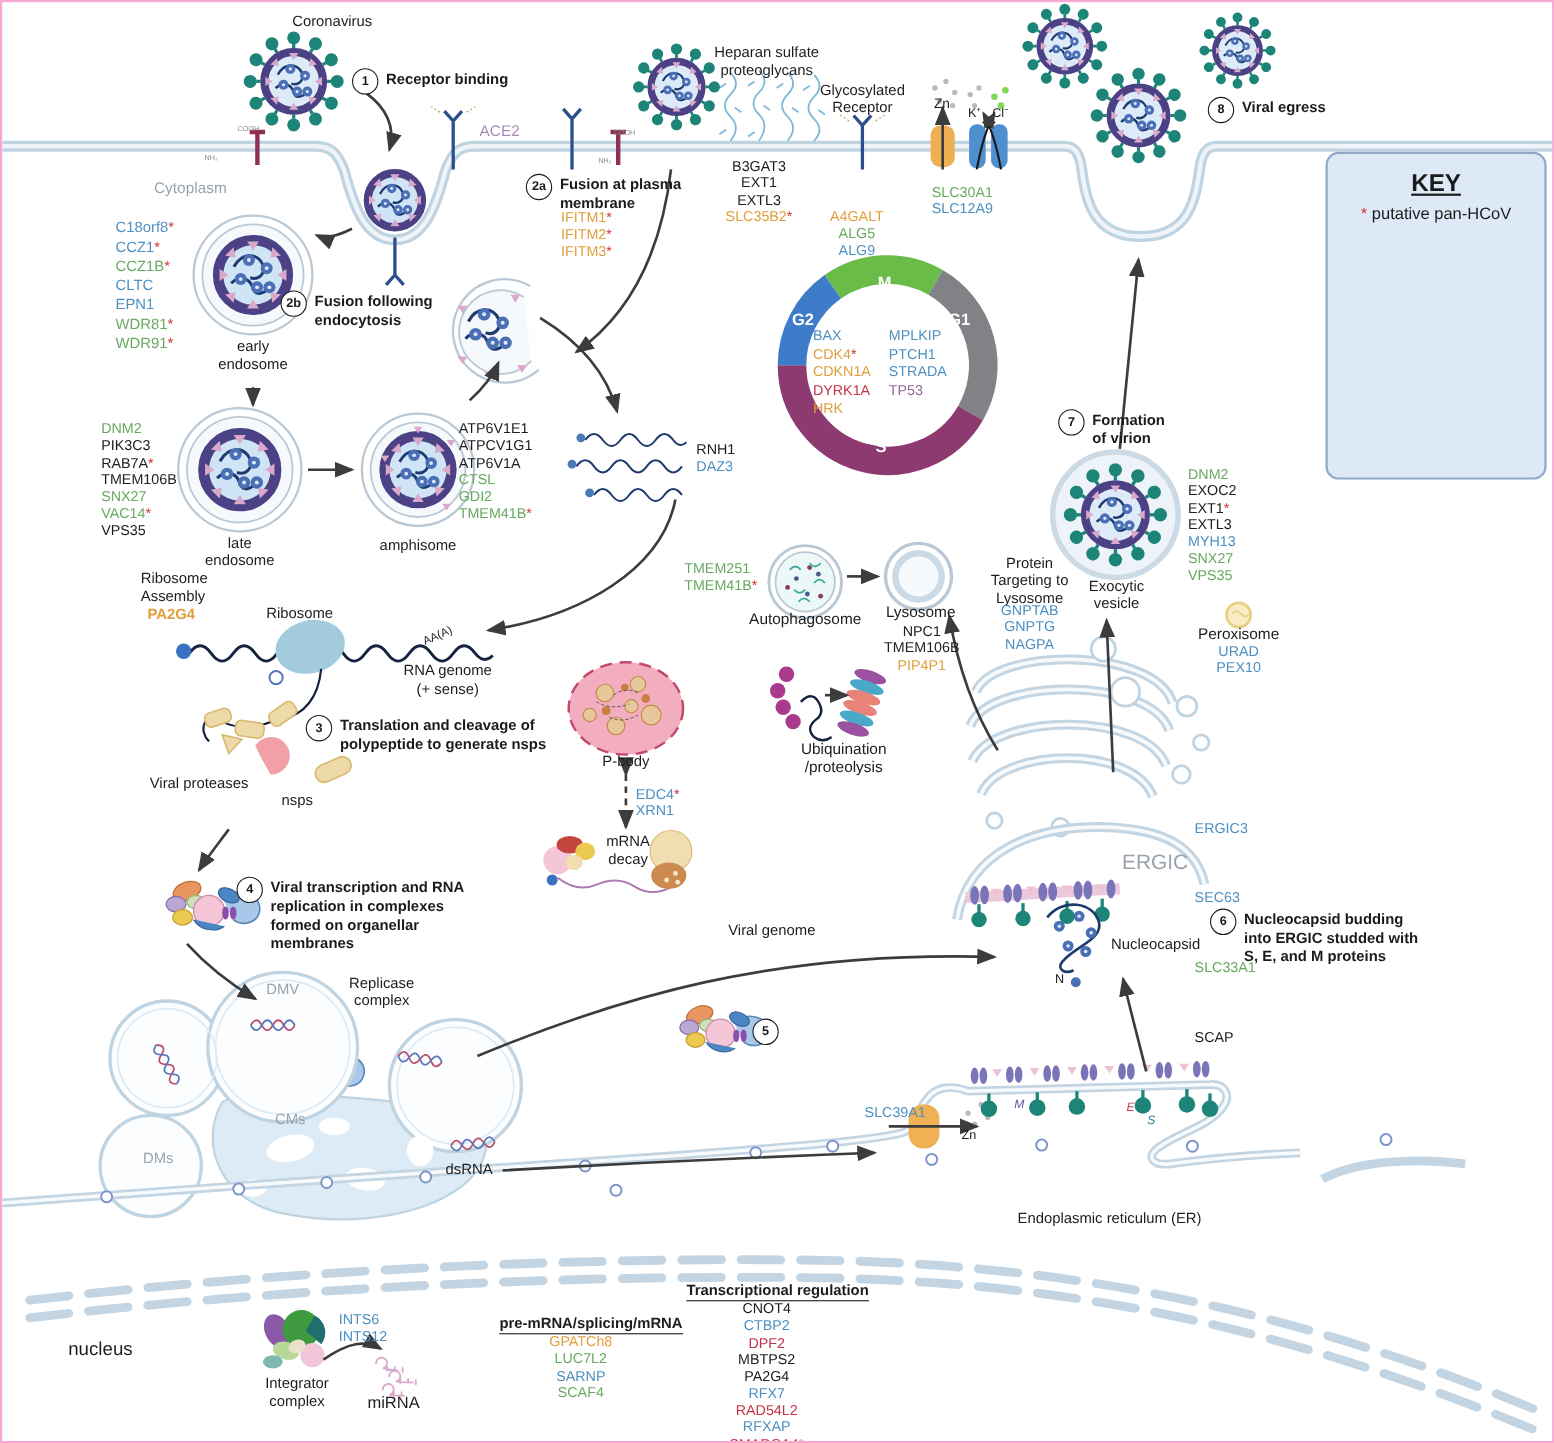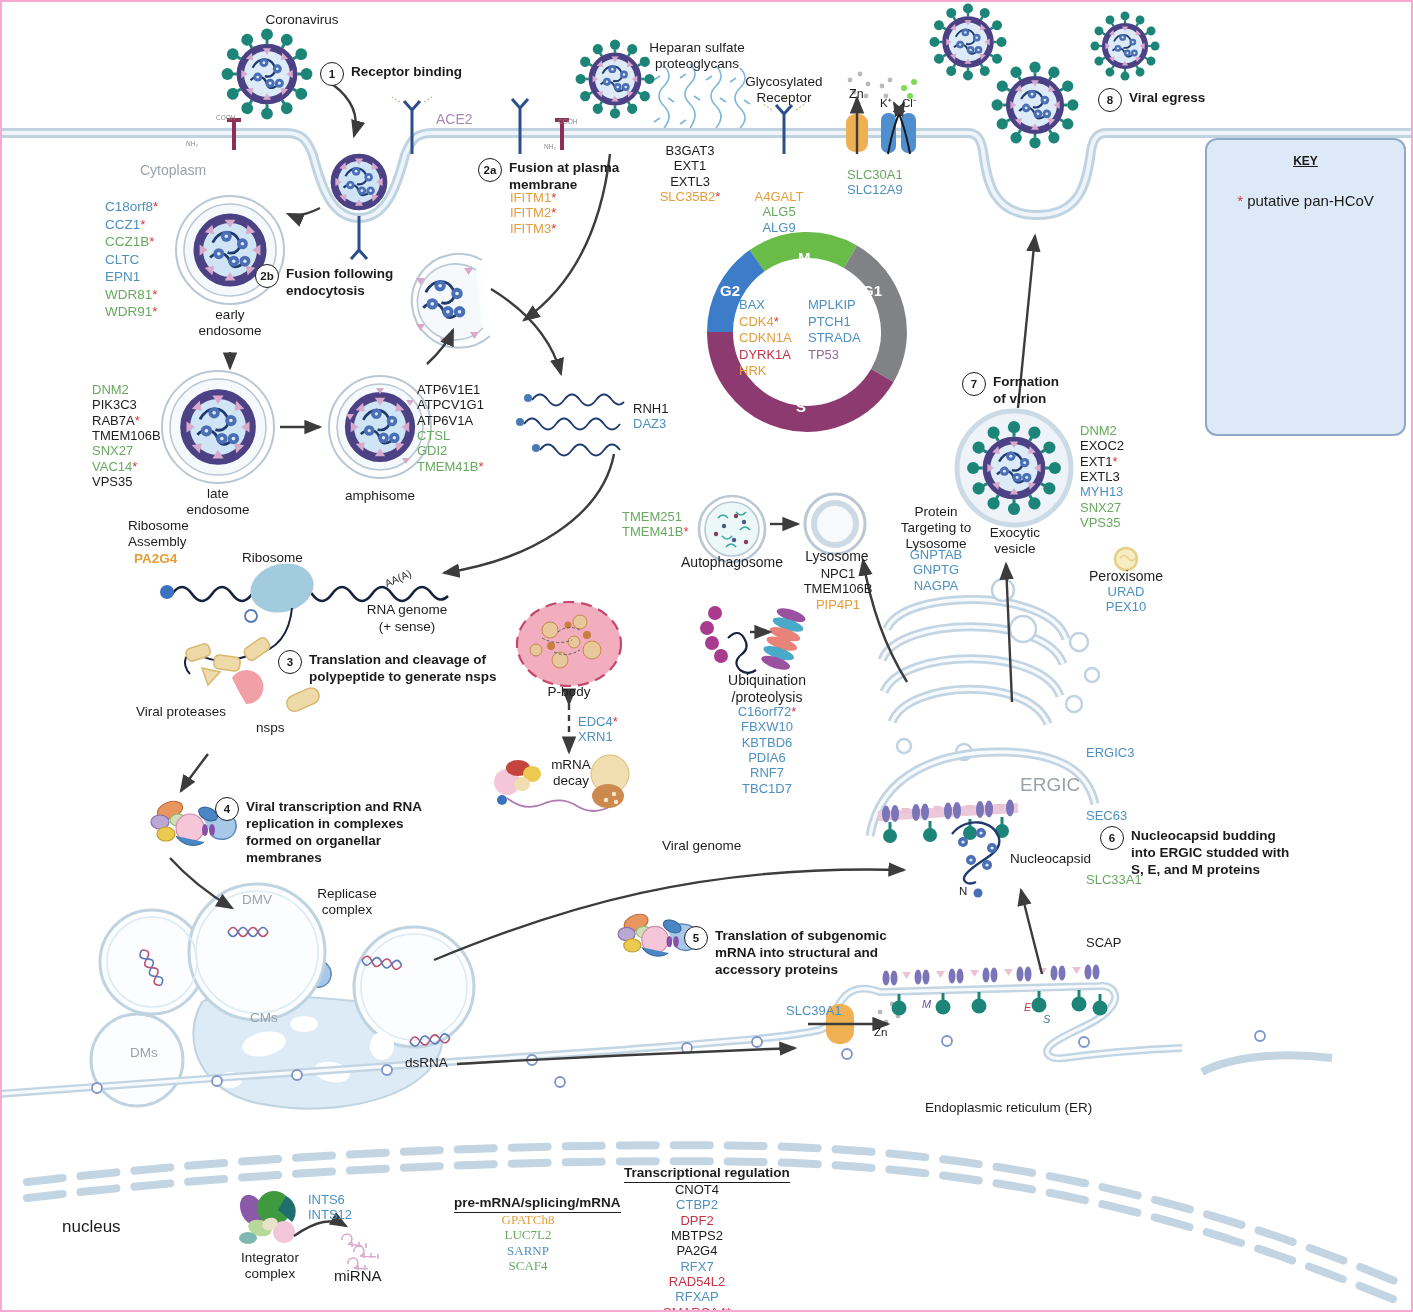--- a/index.html
+++ b/index.html
@@ -16,21 +16,21 @@
   .gene{display:block;white-space:nowrap;}
   .step{position:absolute;display:flex;align-items:flex-start;gap:7px;}
   .stepnum{flex:0 0 auto;width:22px;height:22px;border:1.6px solid #1b1b1b;border-radius:50%;
            display:flex;align-items:center;justify-content:center;font-size:11.5px;font-weight:700;
            background:#fff;color:#1b1b1b;}
   .steplabel{font-weight:700;font-size:13.5px;color:#1b1b1b;line-height:1.25;padding-top:2px;}
   .underline{border-bottom:1.5px solid #1d1d1f;padding-bottom:1px;font-weight:700;}
   #keybox{position:absolute;left:1203px;top:136px;width:201px;height:298px;background:#dde9f7;
           border:2px solid #8fa8c8;border-radius:12px;display:flex;flex-direction:column;
           align-items:center;padding-top:14px;box-sizing:border-box;}
-  #keybox .ktitle{font-size:12px;font-weight:700;text-decoration:underline;color:#1b1b1b;margin-bottom:18px;}
+  #keybox .ktitle{font-size:22px;font-weight:700;text-decoration:underline;color:#1b1b1b;margin-bottom:0;}
   #keybox .genelist{position:static;align-items:center;text-align:center;font-size:15px;}
   #keybox .gene{margin:5.5px 0;white-space:normal;width:180px;font-weight:400;}
   #keybox .kfoot{margin-top:6px;font-size:15px;color:#1b1b1b;}
   .tiny{font-size:6.5px;color:#8a8a8a;}
   .seglabel{position:absolute;color:#fff;font-weight:700;font-size:15px;}
 </style>
 </head>
 <body>
 <div id="canvas">
 
@@ -746,28 +746,20 @@
     </div>
 <div class="lbl center" style="left:890px;top:502px;width:88px;">Protein Targeting to Lysosome</div>
 <div class="genelist center" style="left:896px;top:545px;width:76px;align-items:center;">
       <span class="gene c-blue">GNPTAB</span>
       <span class="gene c-blue">GNPTG</span>
       <span class="gene c-blue">NAGPA</span>
     </div>
 
 <div class="lbl center" style="left:700px;top:670px;width:130px;font-size:14px;"><span>Ubiquination</span>
 <span>/proteolysis</span></div>
-<div class="genelist center" style="left:712px;top:702px;width:106px;align-items:center;">
-      <span class="gene c-blue">C16orf72<span class="star">*</span></span>
-      <span class="gene c-blue">FBXW10</span>
-      <span class="gene c-blue">KBTBD6</span>
-      <span class="gene c-blue">PDIA6</span>
-      <span class="gene c-blue">RNF7</span>
-      <span class="gene c-blue">TBC1D7</span>
-    </div>
 
 <div class="step" style="left:960px;top:370px;width:120px;">
   <span class="stepnum">7</span>
   <span class="steplabel" style="width:80px;">Formation of virion</span>
 </div>
 <div class="genelist" style="left:1078px;top:421px;">
       <span class="gene c-green">DNM2</span>
       <span class="gene c-black">EXOC2</span>
       <span class="gene c-black">EXT1<span class="star">*</span></span>
       <span class="gene c-black">EXTL3</span>
@@ -794,21 +786,20 @@
 
 <div class="step" style="left:1098px;top:824px;width:200px;">
   <span class="stepnum">6</span>
   <span class="steplabel" style="width:165px;">Nucleocapsid budding into ERGIC studded with S, E, and M proteins</span>
 </div>
 
 <div class="lbl" style="left:660px;top:836px;">Viral genome</div>
 
 <div class="step" style="left:682px;top:924px;width:220px;">
   <span class="stepnum">5</span>
-  <span class="steplabel" style="width:180px;">Translation of subgenomic mRNA into structural and accessory proteins</span>
 </div>
 
 <div class="lbl c-gray" style="left:240px;top:890px;font-size:13.5px;">DMV</div>
 <div class="lbl center" style="left:305px;top:884px;width:80px;">Replicase complex</div>
 <div class="lbl c-gray" style="left:248px;top:1008px;font-size:13.5px;">CMs</div>
 <div class="lbl c-gray" style="left:128px;top:1043px;font-size:13.5px;">DMs</div>
 <div class="lbl" style="left:403px;top:1053px;">dsRNA</div>
 
 <div class="genelist" style="left:784px;top:1001px;">
       <span class="gene c-blue">SLC39A1</span>
@@ -821,21 +812,21 @@
 
 <div class="lbl" style="left:60px;top:1215px;font-size:17px;">nucleus</div>
 <div class="genelist" style="left:306px;top:1190px;">
       <span class="gene c-blue">INTS6</span>
       <span class="gene c-blue">INTS12</span>
     </div>
 <div class="lbl center" style="left:218px;top:1248px;width:100px;">Integrator complex</div>
 <div class="lbl" style="left:332px;top:1265px;font-size:15px;">miRNA</div>
 
 <div class="lbl underline" style="left:452px;top:1193px;font-size:13.5px;">pre-mRNA/splicing/mRNA</div>
-<div class="genelist center" style="left:452px;top:1210px;width:148px;align-items:center;font-family:Liberation Serif, serif;">
+<div class="genelist center" style="left:452px;top:1210px;width:148px;align-items:center;">
       <span class="gene c-orange">GPATCh8</span>
       <span class="gene c-green">LUC7L2</span>
       <span class="gene c-blue">SARNP</span>
       <span class="gene c-green">SCAF4</span>
     </div>
 
 <div class="lbl underline" style="left:622px;top:1163px;font-size:13.5px;">Transcriptional regulation</div>
 <div class="genelist center" style="left:622px;top:1180px;width:146px;align-items:center;">
       <span class="gene c-black">CNOT4</span>
       <span class="gene c-blue">CTBP2</span>

